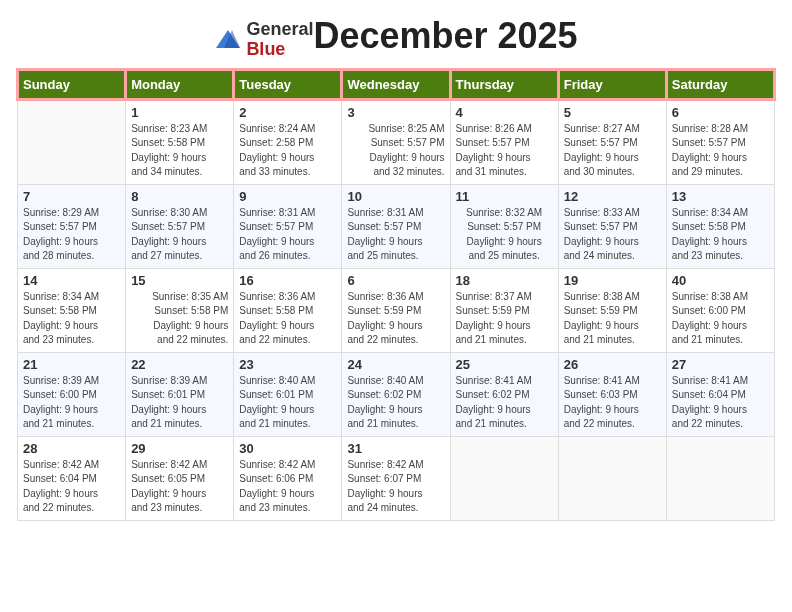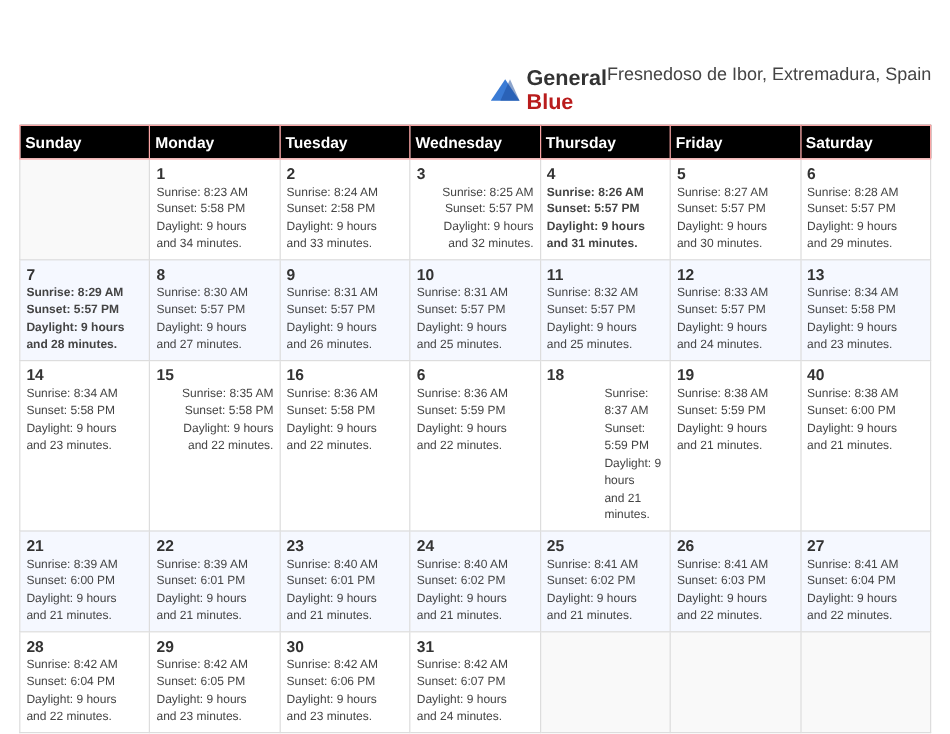--- a/index.html
+++ b/index.html
@@ -6,23 +6,22 @@
     body {
       font-family: Arial, sans-serif;
       background: #fff;
       width: 792px;
       min-height: 612px;
       padding: 16px;
     }
     .header {
       display: flex;
       align-items: flex-start;
-      justify-content: flex-end;
+      justify-content: center;
       margin-bottom: 8px;
-      margin-top: 36px;
     }
     .logo {
       display: flex;
       align-items: center;
       gap: 4px;
       margin-top: 4px;
     }
     .logo-text {
       font-size: 18px;
       font-weight: bold;
@@ -47,27 +46,27 @@
       font-size: 15px;
       color: #444;
       margin-top: 2px;
     }
     .calendar {
       width: 100%;
       border-collapse: collapse;
       border: 1px solid #ccc;
     }
     .calendar th {
-      background: #000000;
+      background: #4d7c0f;
       color: #fff;
       font-size: 13px;
       font-weight: bold;
       padding: 6px 4px;
       text-align: left;
-      border: 1px solid #fca5a5;
+      border: 3px solid #fca5a5;
     }
     .calendar td {
       vertical-align: top;
       border: 1px solid #ddd;
       padding: 4px 5px;
       width: 107px;
       min-height: 70px;
       font-size: 10.5px;
       color: #333;
       background: #fff;
@@ -98,21 +97,21 @@
     <svg class="logo-icon" viewBox="0 0 28 28">
       <polygon points="14,4 26,22 2,22" fill="#3a7bd5"></polygon>
       <polygon points="18,4 26,22 10,22" fill="#1a4a9a" opacity="0.5"></polygon>
     </svg>
     <div class="logo-text">
       <span class="logo-general">General</span><br>
       <span class="logo-blue">Blue</span>
     </div>
   </div>
   <div class="title-block">
-    <div class="location">Fresnedoso de Ibor, Extremadura, Spain</div>
+    <div class="month-title">December 2025</div>
   </div>
 </div>
 
 <table class="calendar">
   <thead>
     <tr>
     <th>Sunday</th>
         <th>Monday</th>
         <th>Tuesday</th>
         <th>Wednesday</th>
@@ -140,21 +139,21 @@
         </td>
         <td>
           <div class="day-num">3</div>
           <div class="day-info" style="white-space: pre-line; text-align: right;">Sunrise: 8:25 AM
 Sunset: 5:57 PM
 Daylight: 9 hours
 and 32 minutes.</div>
         </td>
         <td>
           <div class="day-num">4</div>
-          <div class="day-info" style="white-space: pre-line; font-weight: bold;">Sunrise: 8:26 AM
+          <div class="day-info" style="white-space: pre-line;">Sunrise: 8:26 AM
 Sunset: 5:57 PM
 Daylight: 9 hours
 and 31 minutes.</div>
         </td>
         <td>
           <div class="day-num">5</div>
           <div class="day-info" style="white-space: pre-line;">Sunrise: 8:27 AM
 Sunset: 5:57 PM
 Daylight: 9 hours
 and 30 minutes.</div>
@@ -163,21 +162,21 @@
           <div class="day-num">6</div>
           <div class="day-info" style="white-space: pre-line;">Sunrise: 8:28 AM
 Sunset: 5:57 PM
 Daylight: 9 hours
 and 29 minutes.</div>
         </td>
       </tr>
       <tr>
         <td>
           <div class="day-num">7</div>
-          <div class="day-info" style="white-space: pre-line; font-weight: bold;">Sunrise: 8:29 AM
+          <div class="day-info" style="white-space: pre-line;">Sunrise: 8:29 AM
 Sunset: 5:57 PM
 Daylight: 9 hours
 and 28 minutes.</div>
         </td>
         <td>
           <div class="day-num">8</div>
           <div class="day-info" style="white-space: pre-line;">Sunrise: 8:30 AM
 Sunset: 5:57 PM
 Daylight: 9 hours
 and 27 minutes.</div>
@@ -191,21 +190,21 @@
         </td>
         <td>
           <div class="day-num">10</div>
           <div class="day-info" style="white-space: pre-line;">Sunrise: 8:31 AM
 Sunset: 5:57 PM
 Daylight: 9 hours
 and 25 minutes.</div>
         </td>
         <td>
           <div class="day-num">11</div>
-          <div class="day-info" style="white-space: pre-line;">Sunrise: 8:32 AM
+          <div class="day-info" style="white-space: pre-line; text-align: center;">Sunrise: 8:32 AM
 Sunset: 5:57 PM
 Daylight: 9 hours
 and 25 minutes.</div>
         </td>
         <td>
           <div class="day-num">12</div>
           <div class="day-info" style="white-space: pre-line;">Sunrise: 8:33 AM
 Sunset: 5:57 PM
 Daylight: 9 hours
 and 24 minutes.</div>
@@ -242,21 +241,21 @@
         </td>
         <td>
           <div class="day-num">6</div>
           <div class="day-info" style="white-space: pre-line;">Sunrise: 8:36 AM
 Sunset: 5:59 PM
 Daylight: 9 hours
 and 22 minutes.</div>
         </td>
         <td>
           <div class="day-num">18</div>
-          <div class="day-info" style="white-space: pre-line; margin-left: 48px;">Sunrise: 8:37 AM
+          <div class="day-info" style="white-space: pre-line;">Sunrise: 8:37 AM
 Sunset: 5:59 PM
 Daylight: 9 hours
 and 21 minutes.</div>
         </td>
         <td>
           <div class="day-num">19</div>
           <div class="day-info" style="white-space: pre-line;">Sunrise: 8:38 AM
 Sunset: 5:59 PM
 Daylight: 9 hours
 and 21 minutes.</div>

